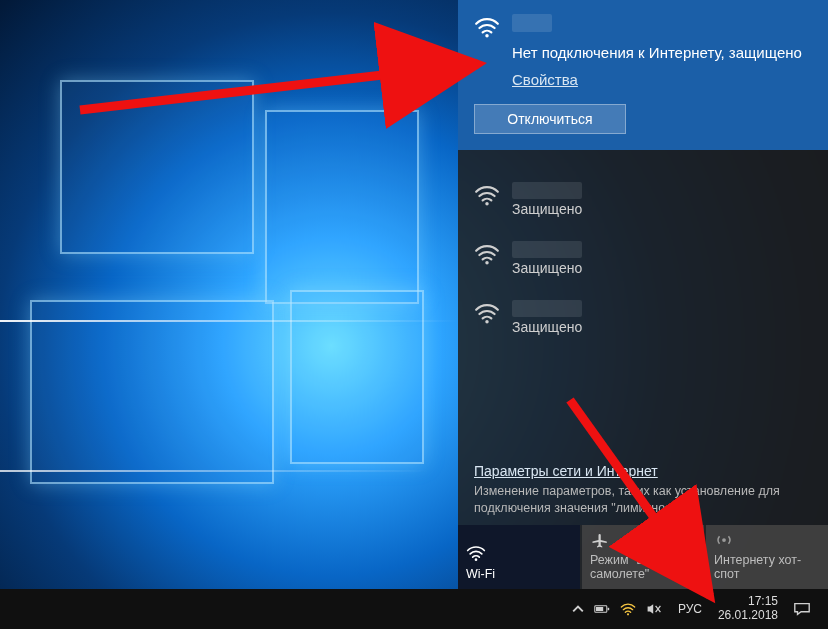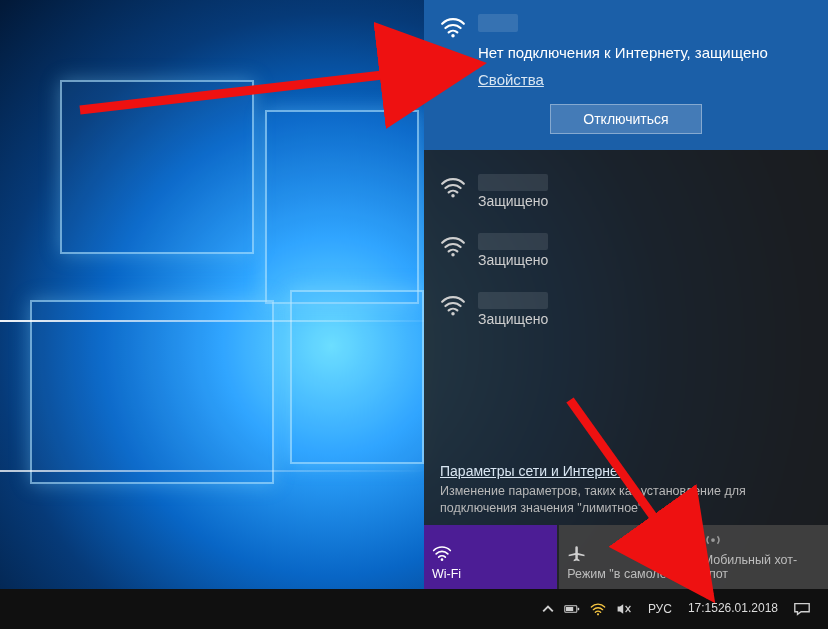--- a/index.html
+++ b/index.html
@@ -10,55 +10,55 @@
   .frame{position:absolute;border:2px solid rgba(180,230,255,.6);background:rgba(80,170,255,.08);box-shadow:0 0 18px rgba(140,220,255,.35)}
   .f1{left:60px;top:80px;width:190px;height:170px}
   .f2{left:265px;top:110px;width:150px;height:190px}
   .f3{left:30px;top:300px;width:240px;height:180px}
   .f4{left:290px;top:290px;width:130px;height:170px}
   .beam{position:absolute;height:2px;background:linear-gradient(90deg,rgba(255,255,255,.95),rgba(255,255,255,0));filter:blur(.5px)}
   .b1{left:0;top:320px;width:460px}
   .b2{left:0;top:470px;width:430px;opacity:.8}
 
   
-  .flyout{position:absolute;right:0;top:0;width:404px;height:589px;color:#e8e8e8;font-size:14px;
+  .flyout{position:absolute;right:0;top:0;width:370px;height:589px;color:#e8e8e8;font-size:14px;
     background:rgba(30,30,30,.85);backdrop-filter:blur(2px);}
   .current{background:#1b5fa8;padding:14px 16px 16px 16px}
   .net-row{display:flex;align-items:flex-start;gap:12px}
   .wifi-ico{flex:0 0 26px;margin-top:2px}
   .wifi-ico svg{width:26px;height:22px;display:block}
   .net-name{font-size:15px;color:#fff;background:rgba(255,255,255,.12);border-radius:2px;padding:0 6px;min-width:28px;min-height:18px;display:inline-block}
   .net-status{margin:6px 0 0 38px;font-size:15px;color:#fff}
   .props{margin:10px 0 0 38px}
   .props span{color:#d9e6f2;text-decoration:underline;cursor:pointer;font-size:15px}
-  .btnrow{display:flex;justify-content:center;margin-top:16px}
+  .btnrow{display:flex;justify-content:flex-start;margin-top:16px}
   .btn{background:rgba(255,255,255,.18);border:1px solid rgba(255,255,255,.35);color:#fff;padding:6px 0;width:150px;text-align:center;cursor:pointer;font-size:14px}
 
-  .list{padding:12px 0}
+  .list{padding:20px 0}
   .item{display:flex;align-items:flex-start;gap:12px;padding:12px 16px;cursor:pointer}
   .item .lbl{display:flex;flex-direction:column;gap:2px}
   .ssid{font-size:14px;color:#eaeaea;background:rgba(255,255,255,.1);border-radius:2px;padding:0 6px;min-width:40px;min-height:17px;display:inline-block}
   .sec{font-size:14px;color:#cfcfcf}
 
   .settings{position:absolute;left:16px;right:16px;bottom:72px}
   .settings a{color:#d9e6f2;text-decoration:underline;font-size:14px;cursor:pointer}
   .settings .hint{color:#b8b8b8;font-size:12.5px;margin-top:4px;line-height:1.35}
 
   .tiles{position:absolute;left:0;right:0;bottom:0;height:64px;display:flex;gap:2px;background:rgba(40,40,40,.6)}
   .tile{flex:1;display:flex;flex-direction:column;justify-content:flex-end;gap:4px;padding:6px 8px 8px 8px;color:#e8e8e8;font-size:12.5px;cursor:pointer}
   .tile svg{width:20px;height:20px}
-  .tile.on{background:#4c1d95;color:#fff}
+  .tile.on{background:#0f172a;color:#fff}
   .tile.off{background:rgba(70,70,70,.8);color:#bdbdbd}
 
   
   .taskbar{position:absolute;left:0;right:0;bottom:0;height:40px;background:#101010;display:flex;align-items:center;justify-content:flex-end;color:#dcdcdc;font-size:12px;padding-right:16px;gap:6px}
   .tray{display:flex;align-items:center;gap:10px;padding:0 6px}
   .tray svg{width:16px;height:16px;display:block}
   .tray .chev svg{width:12px;height:12px}
-  .clock{display:flex;align-items:flex-end;line-height:1.15;padding:0 6px;cursor:pointer}
+  .clock{display:flex;flex-direction:column;align-items:flex-end;line-height:1.15;padding:0 6px;cursor:pointer}
   .notif{width:20px;height:40px;display:flex;align-items:center;justify-content:center;cursor:pointer;margin-left:2px}
   .notif svg{width:18px;height:16px}
   .lang{padding:0 4px;cursor:pointer}
 
   
   .arrow{position:absolute;pointer-events:none}
   .arrow svg{overflow:visible}
 </style>
 </head>
 <body>
@@ -170,21 +170,21 @@
       <span>Режим "в самолете"</span>
     </div>
     <div class="tile off">
       <svg viewBox="0 0 24 24">
           <g fill="none" stroke="#9a9a9a" stroke-width="2">
             <circle cx="12" cy="12" r="2.5" fill="#9a9a9a" stroke="none"></circle>
             <path d="M6 17a8 8 0 0 1 0-10"></path>
             <path d="M18 7a8 8 0 0 1 0 10"></path>
           </g>
         </svg>
-      <span>Мобильный хот-спот</span>
+      <span>Интернету хот-спот</span>
     </div>
   </div>
 </div>
 
 <div class="taskbar">
   <div class="tray">
     <span class="chev">
       <svg viewBox="0 0 10 10">
           <path d="M1 7 L5 3 L9 7" fill="none" stroke="#d0d0d0" stroke-width="1.6"></path>
         </svg>

